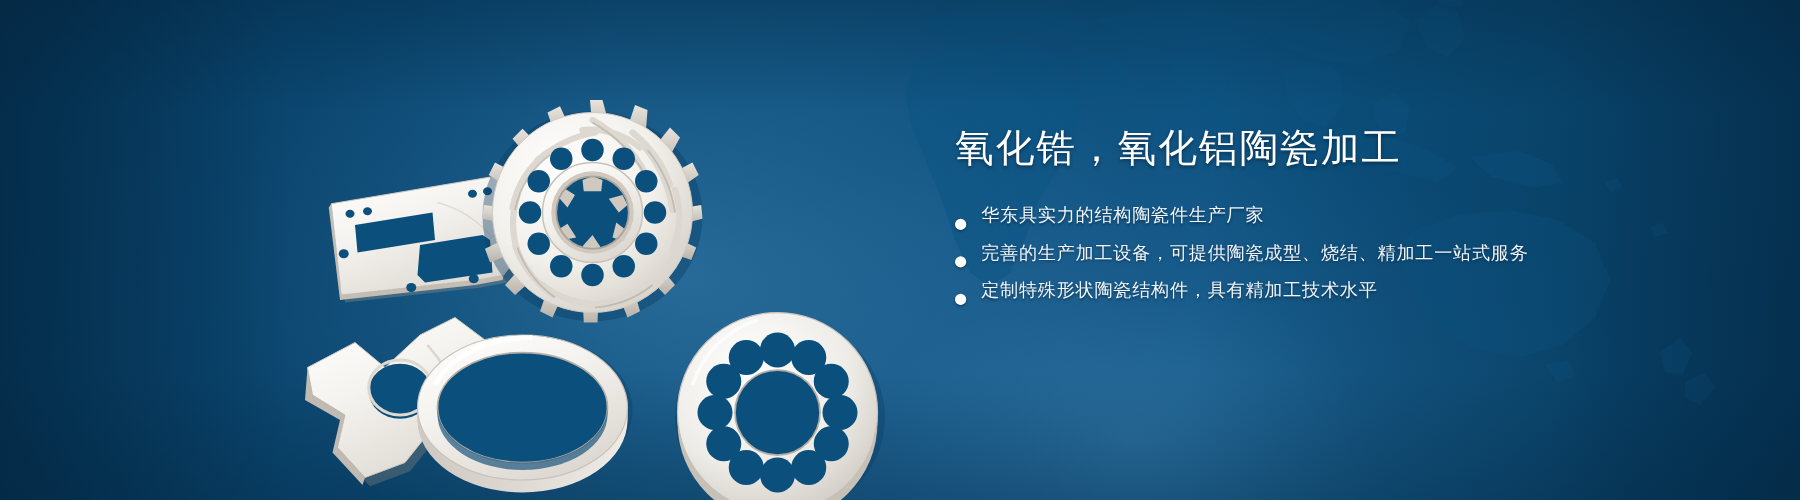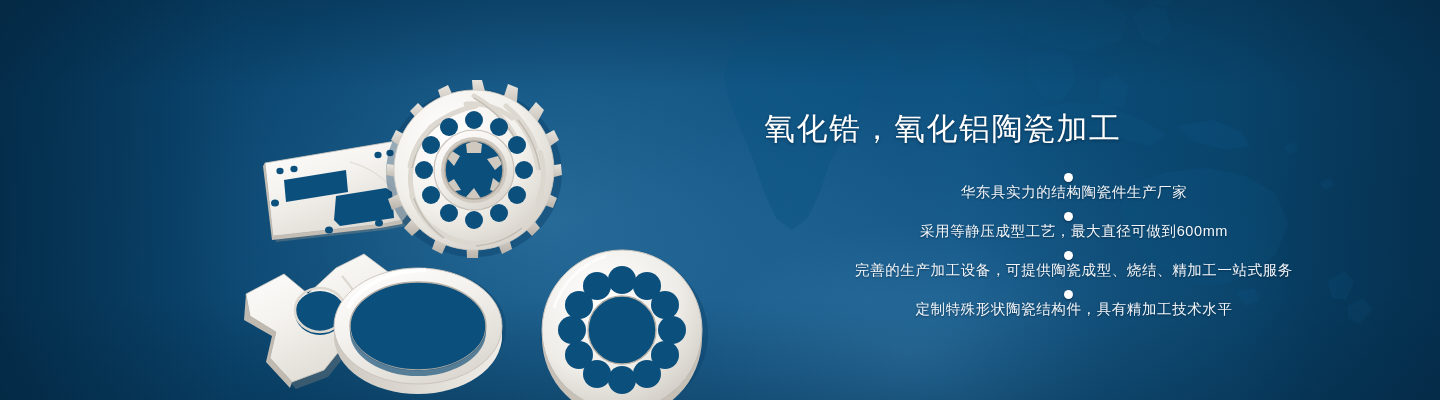--- a/index.html
+++ b/index.html
@@ -88,44 +88,43 @@
     top: 40px;
     width: 490px;
     height: 350px;
   }
   .products svg { display: block; width: 100%; height: 100%; overflow: visible; }
 
   
   .copy {
     position: absolute;
     left: 764px;
-    top: 110px;
+    top: 100px;
     width: 620px;
   }
   .headline {
     font-size: 31px;
     line-height: 1.2;
     color: #ffffff;
     letter-spacing: 1.5px;
     font-weight: 400;
     margin: 0 0 26px 0;
     text-shadow: 0 1px 3px rgba(0,20,40,0.55);
     white-space: nowrap;
   }
   .bullets {
     list-style: none;
     margin: 0;
     padding: 0;
   }
   .bullet {
     display: flex;
-    align-items: center;
+    align-items: flex-end;
     margin-bottom: 9px;
     white-space: nowrap;
-    flex-direction: column;
   }
   .bullet:last-child { margin-bottom: 0; }
   .dot {
     width: 9px;
     height: 9px;
     border-radius: 50%;
     background: #ffffff;
     flex: 0 0 auto;
     margin-right: 12px;
     box-shadow: 0 1px 2px rgba(0,15,35,0.5);
@@ -376,24 +375,20 @@
 
   <div class="copy">
     <h1 class="headline">氧化锆，氧化铝陶瓷加工</h1>
     <ul class="bullets">
       <li class="bullet">
         <span class="dot"></span>
         <span class="bullet-text">华东具实力的结构陶瓷件生产厂家</span>
       </li>
       <li class="bullet">
         <span class="dot"></span>
-        <span class="bullet-text">采用等静压成型工艺，最大直径可做到600mm</span>
-      </li>
-      <li class="bullet">
-        <span class="dot"></span>
         <span class="bullet-text">完善的生产加工设备，可提供陶瓷成型、烧结、精加工一站式服务</span>
       </li>
       <li class="bullet">
         <span class="dot"></span>
         <span class="bullet-text">定制特殊形状陶瓷结构件，具有精加工技术水平</span>
       </li>
     </ul>
   </div>
 
 </div>

